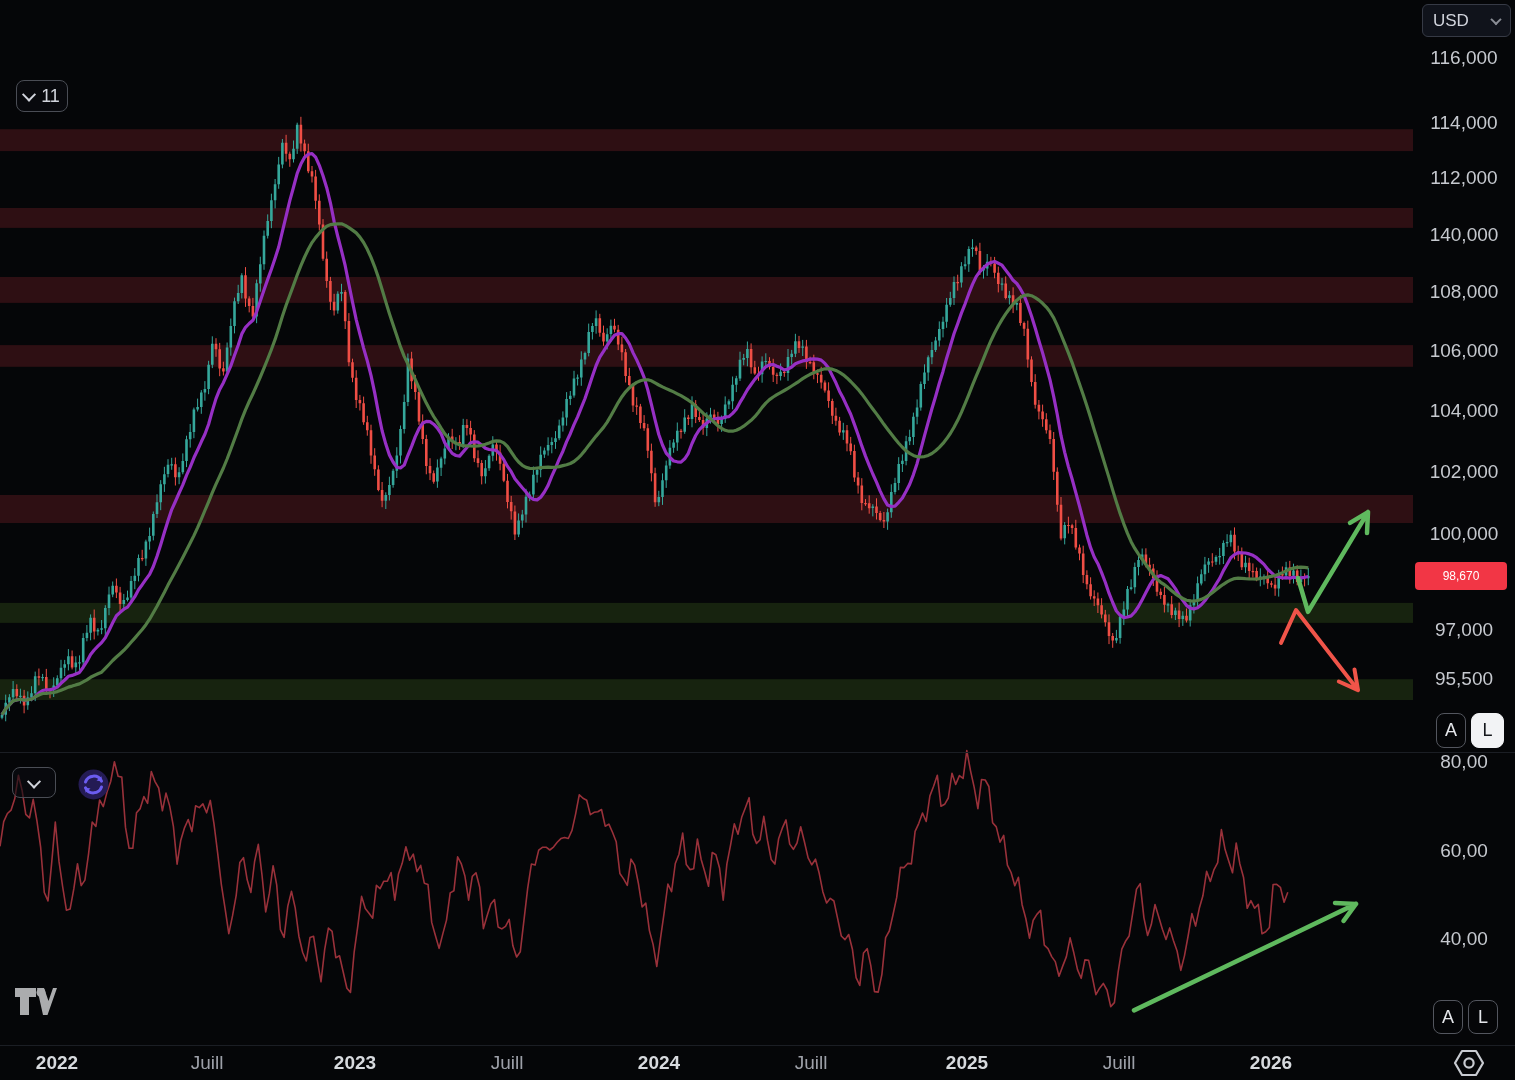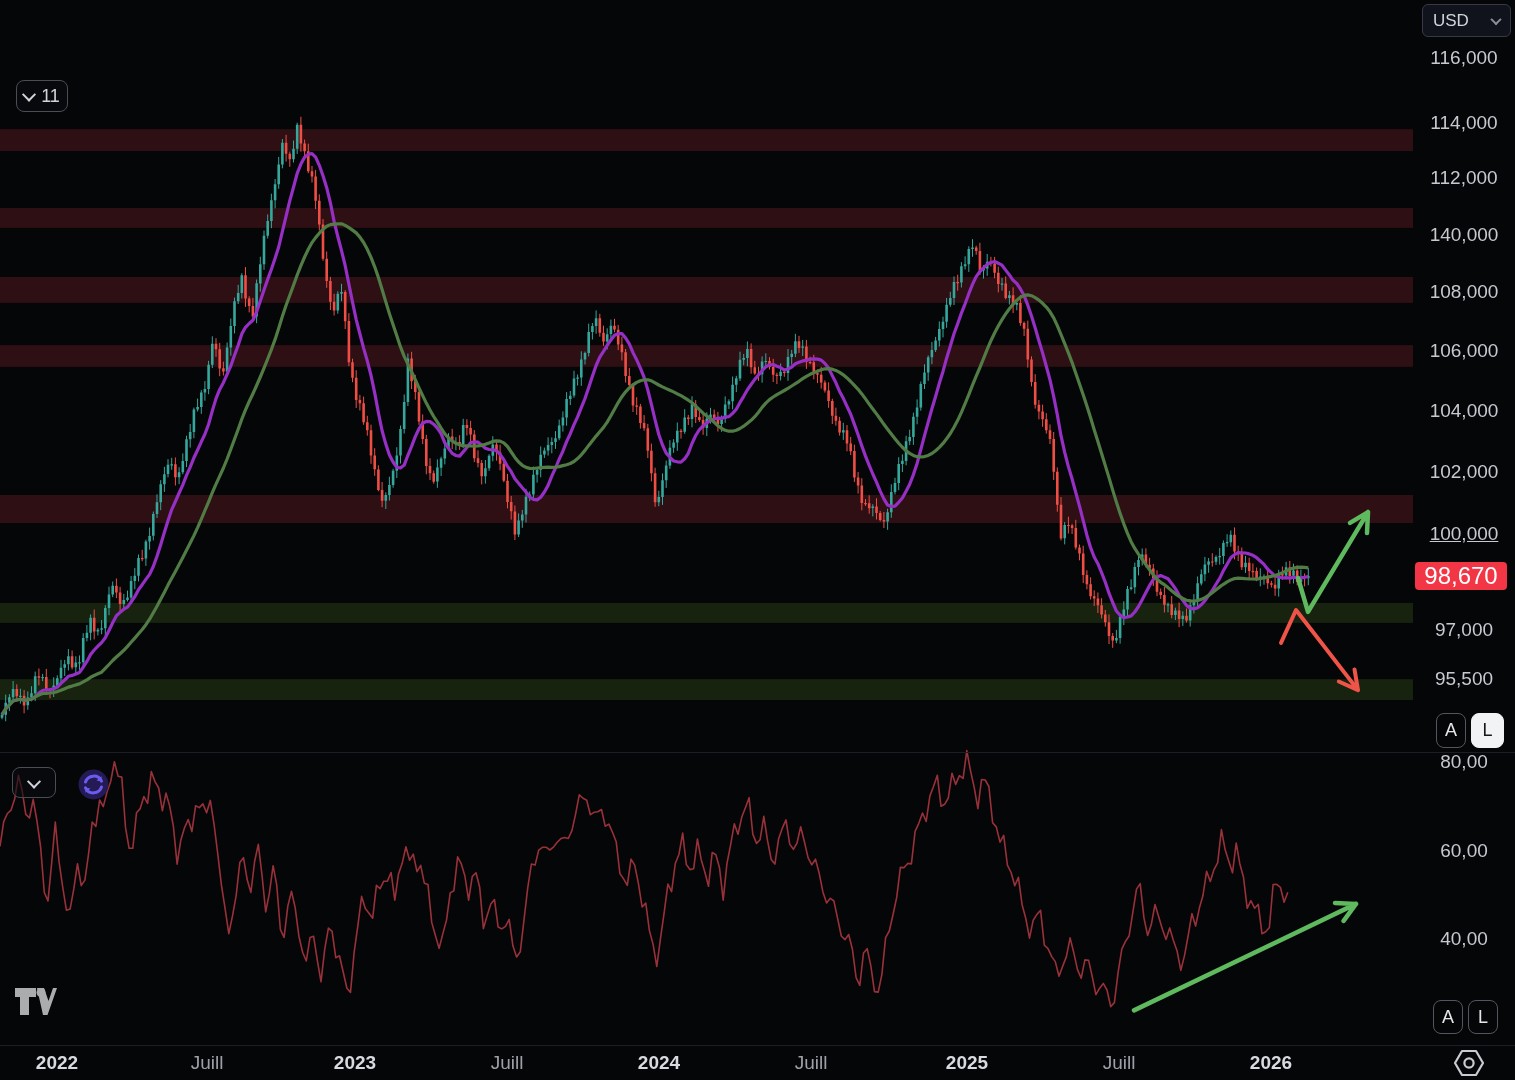--- a/index.html
+++ b/index.html
@@ -21,21 +21,21 @@
   .chev{display:inline-block;width:8px;height:8px;border-left:2px solid currentColor;border-bottom:2px solid currentColor;
         transform:rotate(-45deg) translate(1px,-1px);}
   .chev.small{width:6px;height:6px;color:#8a8d95;}
   
   .scale-btn{position:absolute;width:28px;height:33px;border:1px solid #53565e;border-radius:8px;background:transparent;
              color:#e4e6ea;font-size:18px;display:flex;align-items:center;justify-content:center;z-index:5;}
   .scale-btn.active{background:#f2f3f5;border-color:#f2f3f5;color:#15171c;}
   
   .axis-label{position:absolute;left:1413px;width:102px;text-align:center;font-size:19px;color:#c6c9cf;z-index:4;}
   #last-price-badge{position:absolute;left:1415px;width:92px;height:28px;border-radius:4px;background:#f23645;color:#fff;
-                    font-size:24px;display:flex;align-items:center;justify-content:center;z-index:4;}
+                    font-size:12px;display:flex;align-items:center;justify-content:center;z-index:4;}
   .time-label{position:absolute;top:1052px;width:80px;text-align:center;font-size:19px;z-index:4;}
   .time-label.major{color:#d7dade;font-weight:700;}
   .time-label.minor{color:#9da0a8;}
   
   #indicator-chip{left:12px;top:767px;width:42px;height:29px;}
   #refresh-icon{position:absolute;left:77px;top:768px;z-index:5;}
   #tv-logo{position:absolute;left:15px;top:987px;z-index:5;opacity:.85;}
   #gear-icon{position:absolute;left:1453px;top:1048px;z-index:5;}
 </style>
 </head>
@@ -109,21 +109,21 @@
 
   <div id="axis-labels">
       <div class="axis-label" style="top: 47px;">116,000</div>
       <div class="axis-label" style="top: 112px;">114,000</div>
       <div class="axis-label" style="top: 167px;">112,000</div>
       <div class="axis-label" style="top: 224px;">140,000</div>
       <div class="axis-label" style="top: 281px;">108,000</div>
       <div class="axis-label" style="top: 340px;">106,000</div>
       <div class="axis-label" style="top: 400px;">104,000</div>
       <div class="axis-label" style="top: 461px;">102,000</div>
-      <div class="axis-label" style="top: 523px; text-decoration: underline;">100,000</div>
+      <div class="axis-label" style="top: 523px;">100,000</div>
       <div class="axis-label" style="top: 619px;">97,000</div>
       <div class="axis-label" style="top: 668px;">95,500</div>
       <div class="axis-label" style="top: 751px;">80,00</div>
       <div class="axis-label" style="top: 840px;">60,00</div>
       <div class="axis-label" style="top: 928px;">40,00</div>
     </div>
   <div id="time-labels">
       <div class="time-label major" style="left: 17px;">2022</div>
       <div class="time-label minor" style="left: 167px;">Juill</div>
       <div class="time-label major" style="left: 315px;">2023</div>

